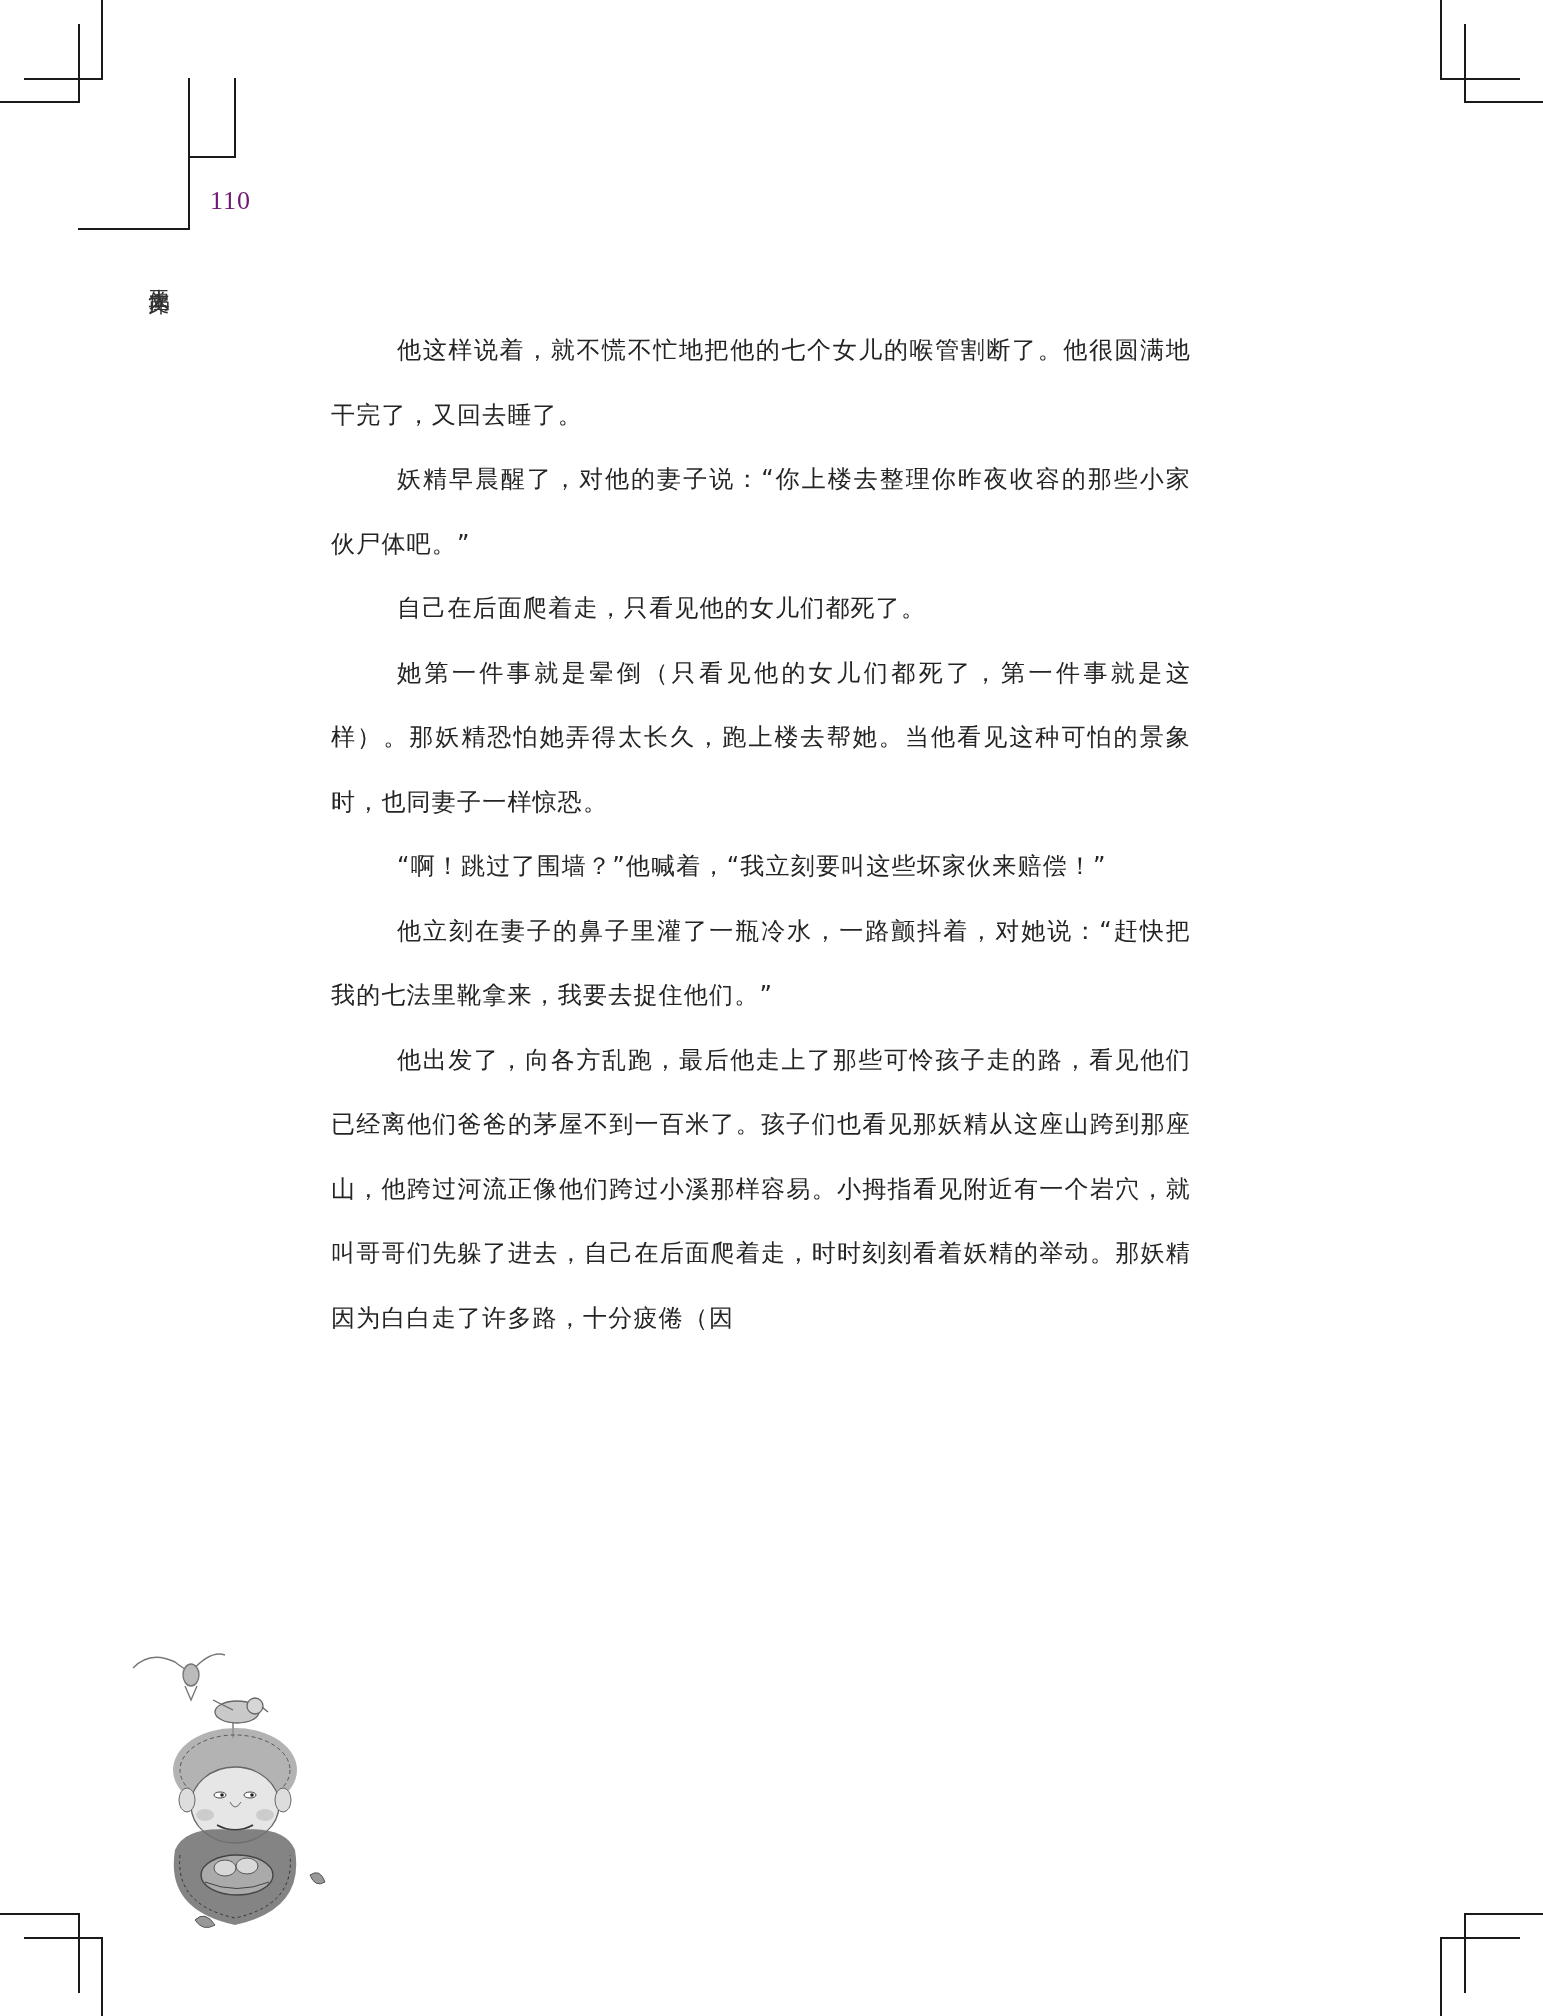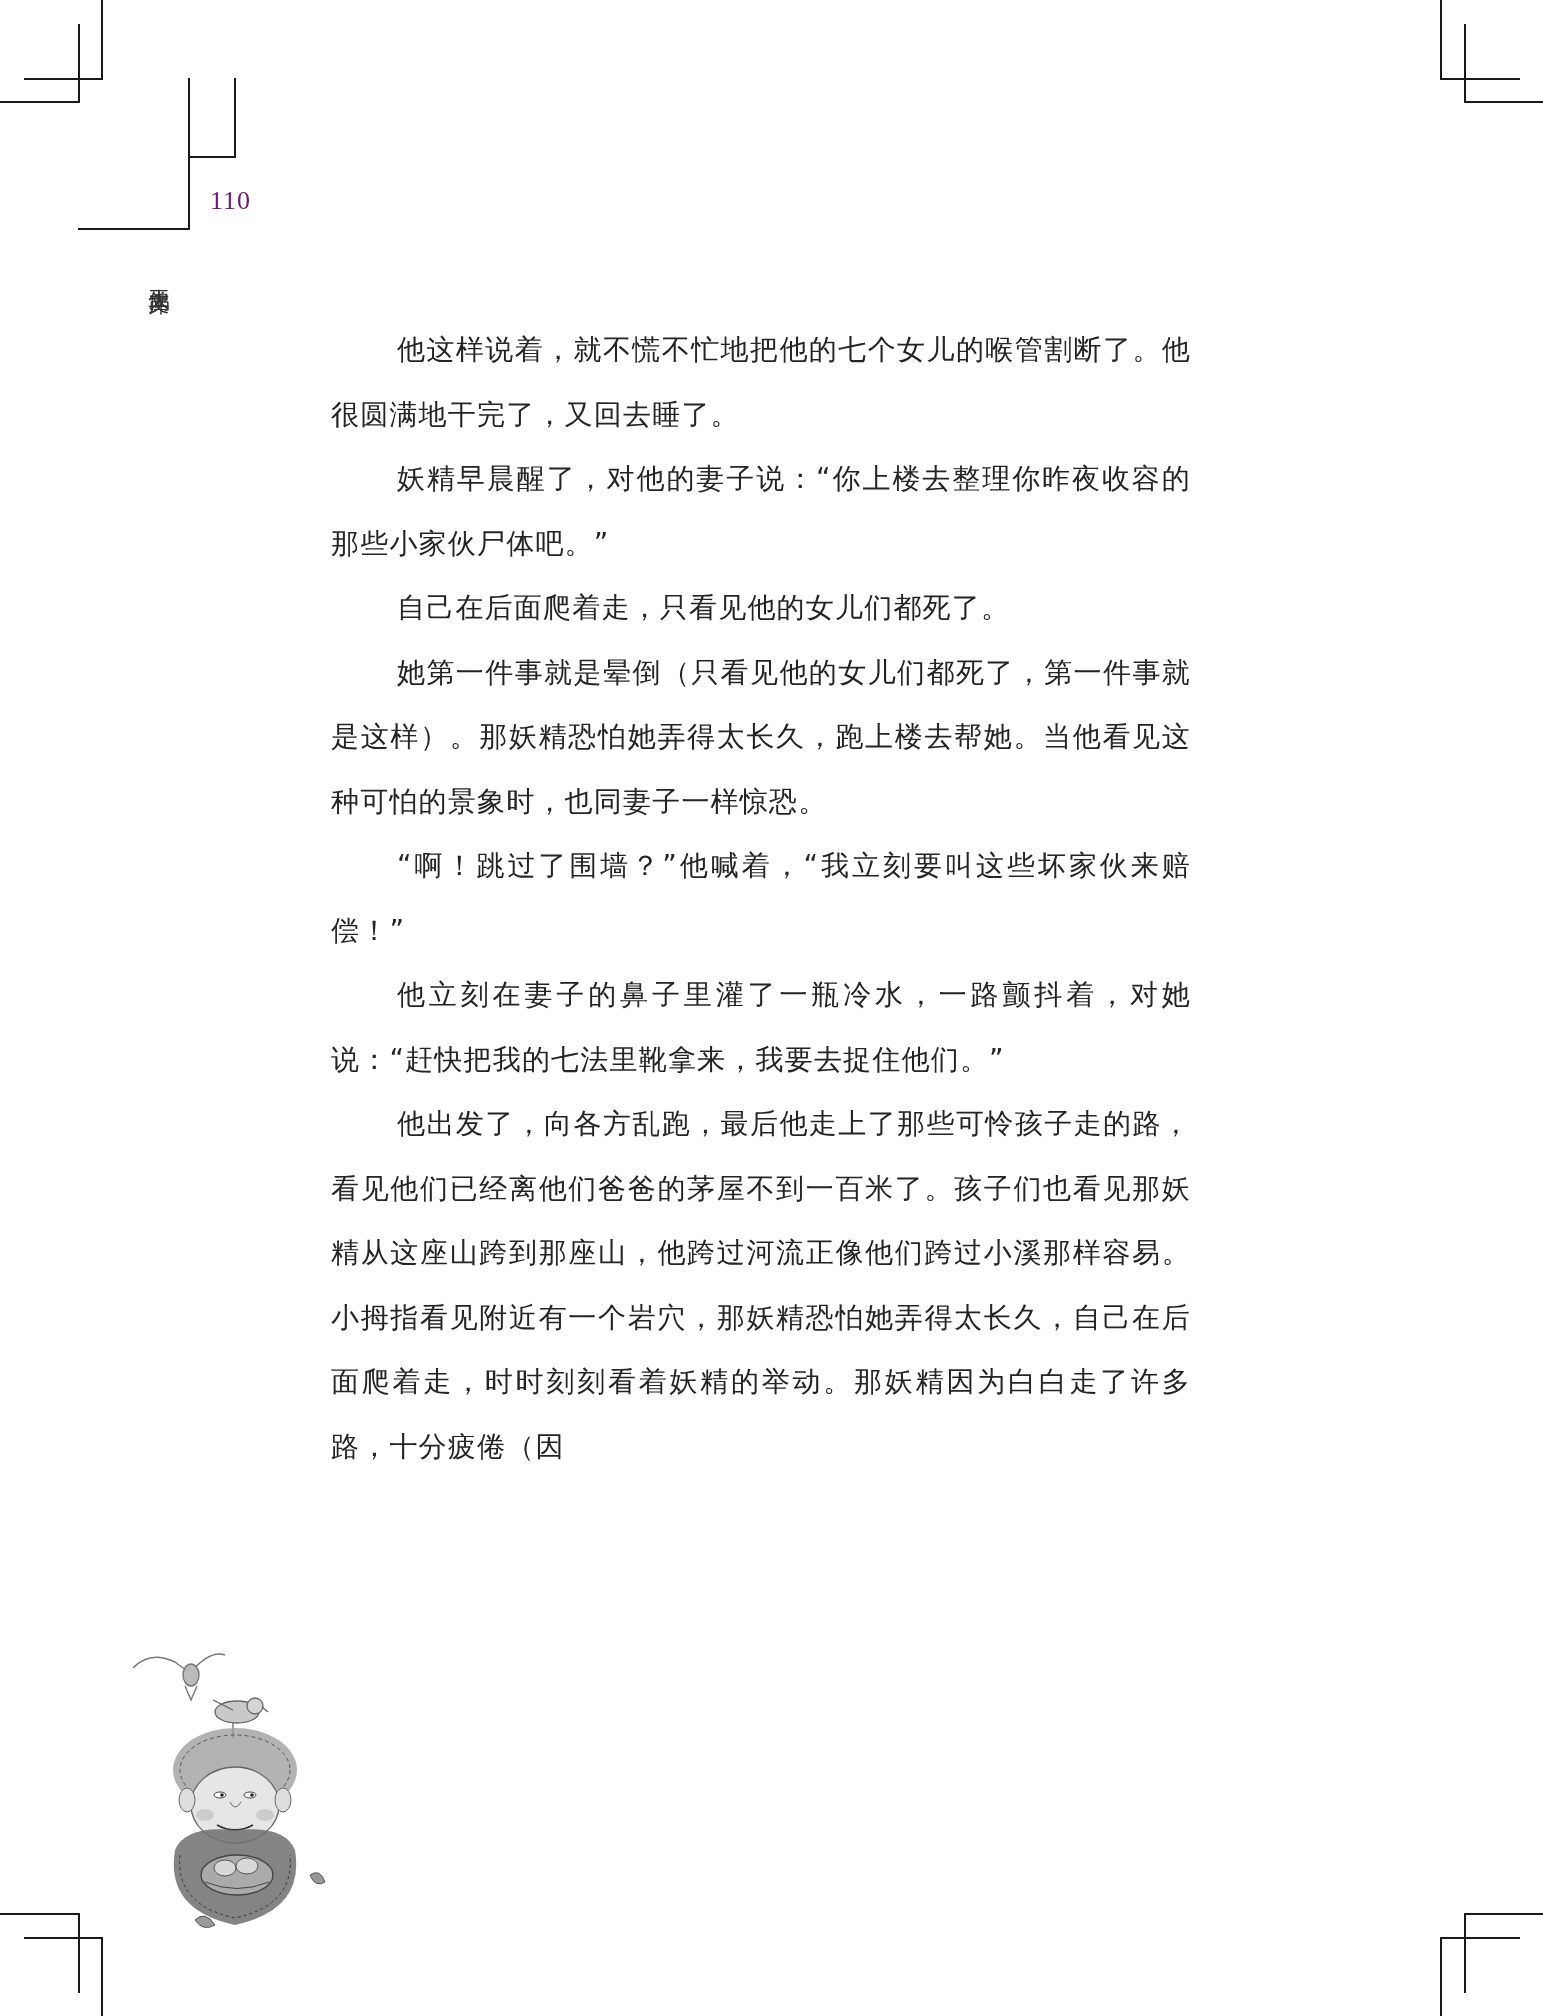--- a/index.html
+++ b/index.html
@@ -16,21 +16,21 @@
   }
   .running-head {
     position: absolute; left: 147px; top: 272px; width: 24px;
     font-size: 21px; line-height: 25px; color: #333;
     writing-mode: vertical-rl; text-orientation: upright; letter-spacing: 1px;
   }
   .body-text {
     position: absolute; left: 331px; top: 318px; width: 860px;
   }
   .body-text p {
-    margin: 0; font-size: 28px; line-height: 64.5px; color: #242424;
+    margin: 0; font-size: 24px; line-height: 64.5px; color: #242424;
     text-align: justify; text-align-last: left; letter-spacing: 1.2px;
   }
   .body-text p.indent { text-indent: 66px; }
   .illustration { position: absolute; left: 125px; top: 1620px; width: 220px; height: 330px; }
 </style>
 </head>
 <body>
 
 <div class="mark" style="left:101px;top:0;width:2px;height:79px;"></div>
 <div class="mark" style="left:24px;top:78px;width:79px;height:2px;"></div>
@@ -60,21 +60,21 @@
 <div class="page-number">110</div>
 <div class="running-head">大王鸽文库</div>
 
 <div class="body-text">
   <p class="indent">他这样说着，就不慌不忙地把他的七个女儿的喉管割断了。他很圆满地干完了，又回去睡了。</p>
   <p class="indent">妖精早晨醒了，对他的妻子说：“你上楼去整理你昨夜收容的那些小家伙尸体吧。”</p>
   <p class="indent">自己在后面爬着走，只看见他的女儿们都死了。</p>
   <p class="indent">她第一件事就是晕倒（只看见他的女儿们都死了，第一件事就是这样）。那妖精恐怕她弄得太长久，跑上楼去帮她。当他看见这种可怕的景象时，也同妻子一样惊恐。</p>
   <p class="indent">“啊！跳过了围墙？”他喊着，“我立刻要叫这些坏家伙来赔偿！”</p>
   <p class="indent">他立刻在妻子的鼻子里灌了一瓶冷水，一路颤抖着，对她说：“赶快把我的七法里靴拿来，我要去捉住他们。”</p>
-  <p class="indent">他出发了，向各方乱跑，最后他走上了那些可怜孩子走的路，看见他们已经离他们爸爸的茅屋不到一百米了。孩子们也看见那妖精从这座山跨到那座山，他跨过河流正像他们跨过小溪那样容易。小拇指看见附近有一个岩穴，那妖精恐怕她弄得太长久，自己在后面爬着走，时时刻刻看着妖精的举动。那妖精因为白白走了许多路，十分疲倦（因</p>
+  <p class="indent">他出发了，向各方乱跑，最后他走上了那些可怜孩子走的路，看见他们已经离他们爸爸的茅屋不到一百米了。孩子们也看见那妖精从这座山跨到那座山，他跨过河流正像他们跨过小溪那样容易。小拇指看见附近有一个岩穴，就叫哥哥们先躲了进去，自己在后面爬着走，时时刻刻看着妖精的举动。那妖精因为白白走了许多路，十分疲倦（因</p>
 </div>
 
 <svg class="illustration" viewBox="0 0 220 330">
   <g fill="none" stroke="#777" stroke-width="1.4">
     <path d="M8 48 Q25 30 50 42 Q60 50 66 52"></path>
     <path d="M66 52 Q85 30 100 35"></path>
     <ellipse cx="66" cy="55" rx="8" ry="11" fill="#bbb"></ellipse>
     <path d="M60 66 L66 80 L72 66"></path>
   </g>
   <g stroke="#666" stroke-width="1.3">

